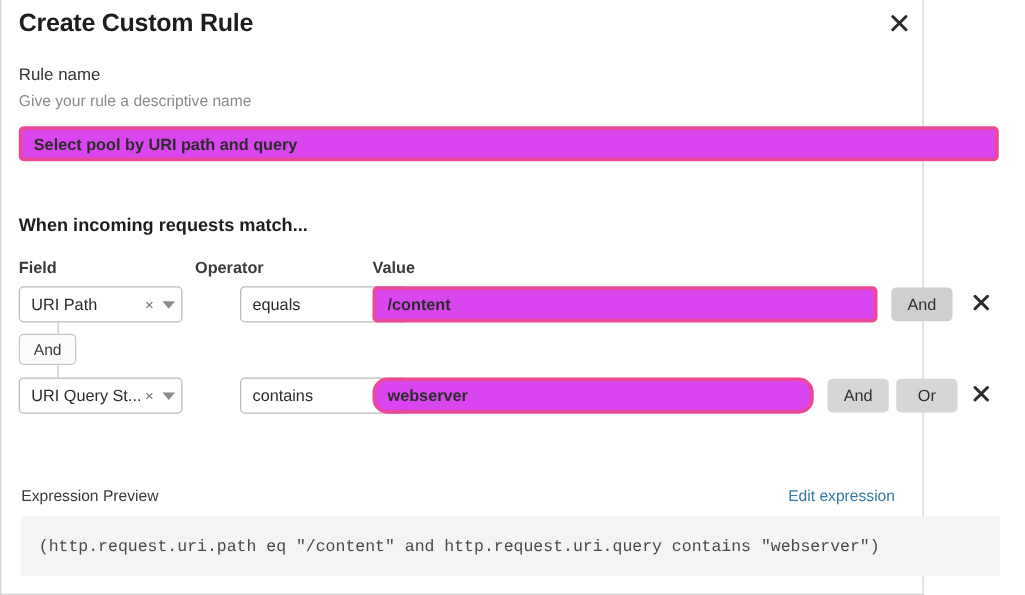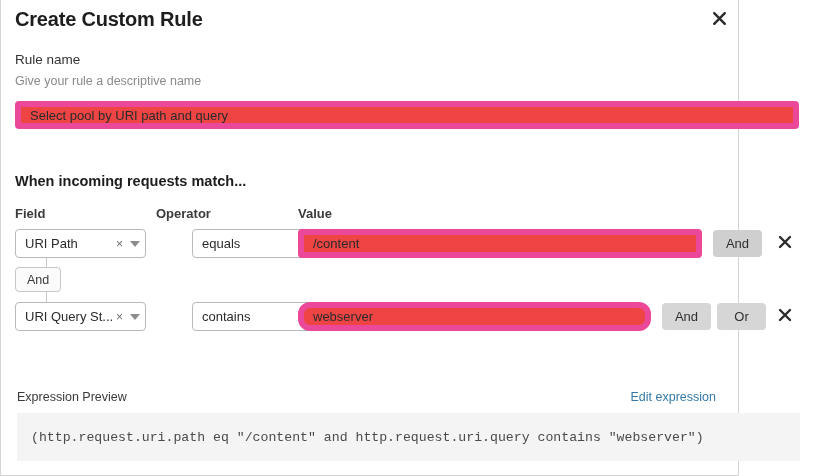--- a/index.html
+++ b/index.html
@@ -49,28 +49,29 @@
     color: #333333;
   }
   .field-help {
     position: absolute;
     font-size: 12.5px;
     color: #8a8a8a;
   }
   .text-input {
     position: absolute;
     height: 28px;
-    border: 6px solid #ec4899;
+    border: 3px solid #ec4899;
     border-radius: 4px;
-    background: #ef4444;
+    background: #d946ef;
     font-family: "Liberation Sans", sans-serif;
     font-size: 13px;
     color: #2b2b2b;
     padding: 0 9px;
     outline: none;
+    font-weight: bold;
   }
   .text-input::placeholder { color: #9b9b9b; }
 
   #rule-name-label { left: 14px; top: 52px; text-align: center; }
   #rule-name-help  { left: 14px; top: 74px; }
   #rule-name-input { left: 14px; top: 101px; width: 784px; }
 
   
   .section-head {
     position: absolute;

